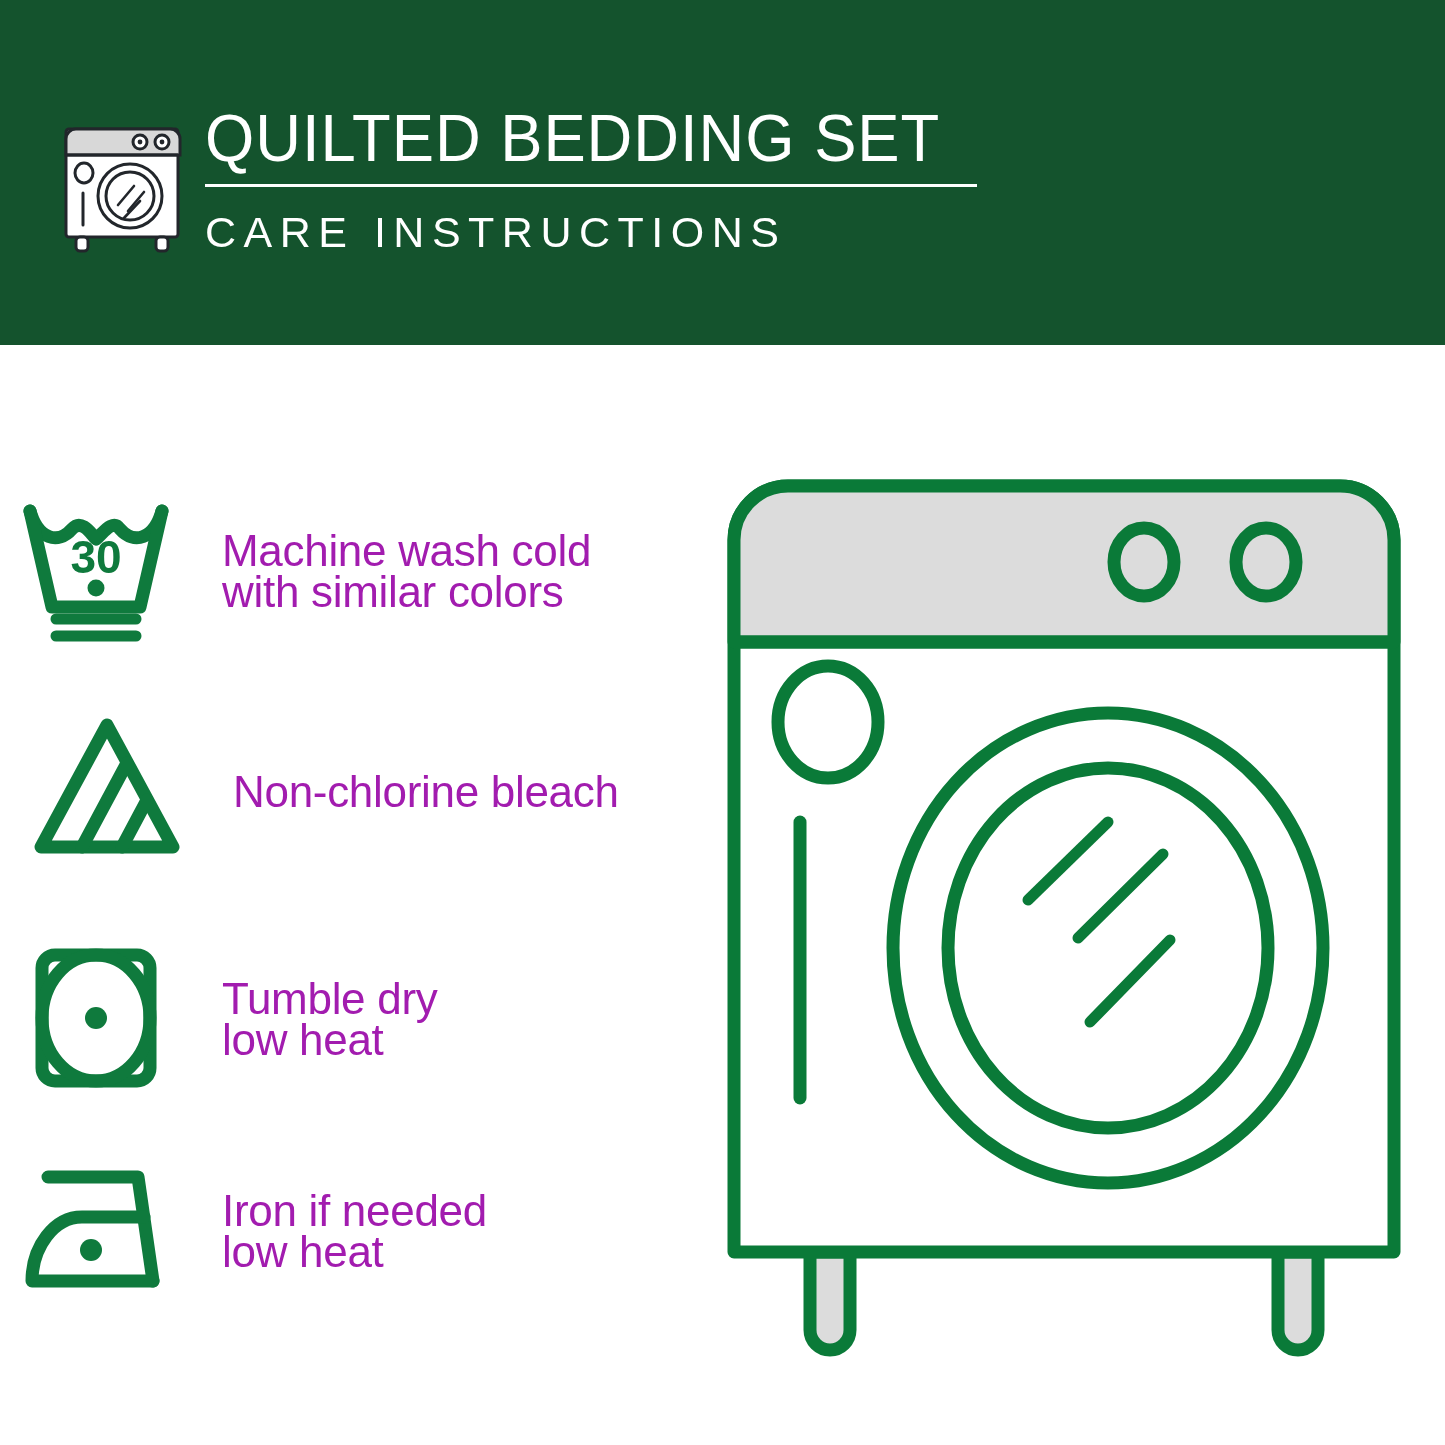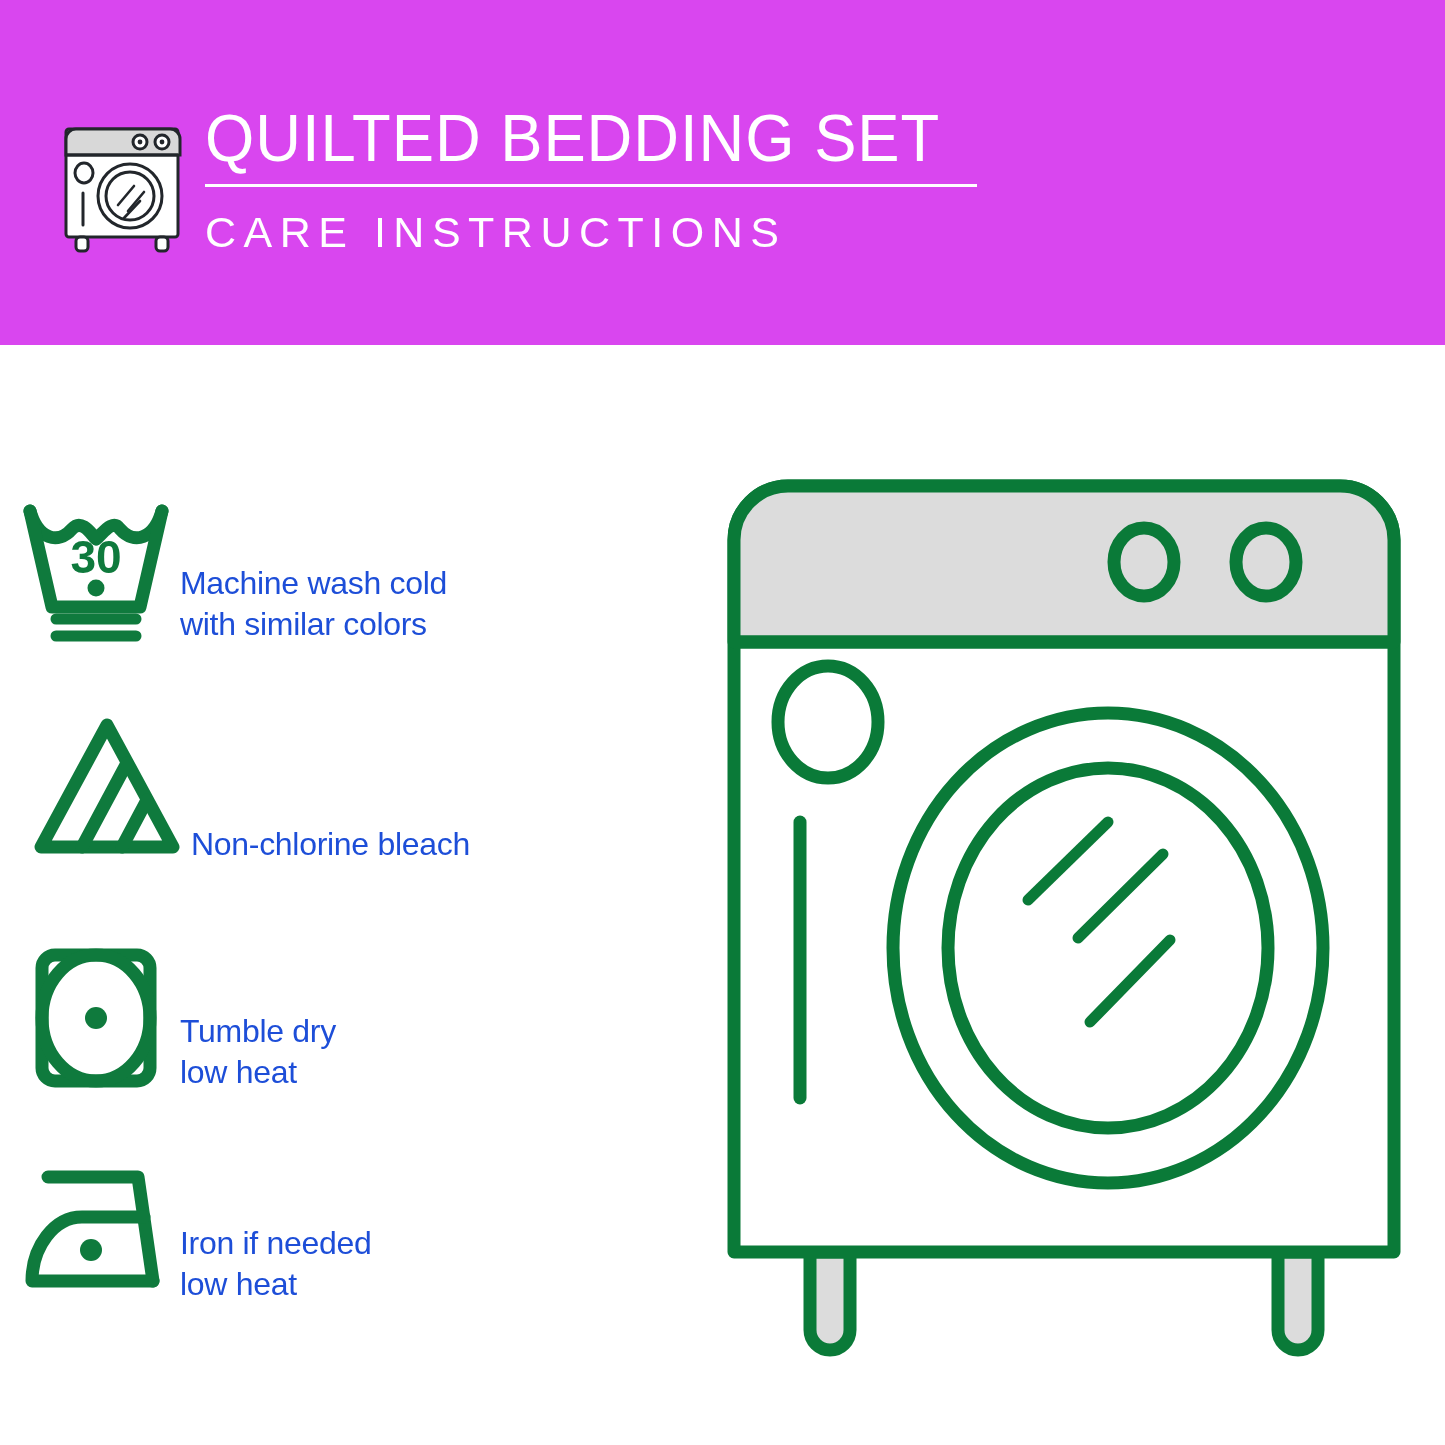--- a/index.html
+++ b/index.html
@@ -18,21 +18,21 @@
     overflow: hidden;
   }
 
   
   #header-band {
     position: absolute;
     left: 0;
     top: 0;
     width: 1445px;
     height: 345px;
-    background: #d946ef;
+    background: #14532d;
   }
   #header-logo {
     position: absolute;
     left: 58px;
     top: 101px;
     width: 132px;
     height: 152px;
   }
   #header-text-block {
     position: absolute;
@@ -75,33 +75,34 @@
     left: 0;
     top: 345px;
     width: 700px;
     height: 1100px;
   }
   .care-item {
     position: absolute;
     left: 0;
     width: 700px;
     display: flex;
-    align-items: flex-end;
+    align-items: center;
+    gap: 42px;
   }
   .care-symbol {
     width: 180px;
     flex: 0 0 180px;
     display: flex;
     justify-content: center;
     padding-left: 12px;
     box-sizing: border-box;
   }
   .care-text {
-    color: #1d4ed8;
-    font-size: 32px;
+    color: #a21caf;
+    font-size: 44px;
     line-height: 41px;
     letter-spacing: -0.3px;
     padding-top: 2px;
   }
   .care-text div { white-space: nowrap; }
 
   
   #care-item-wash   { top: 150px; }
   #care-item-bleach { top: 370px; margin-left: 11px; }
   #care-item-dry    { top: 598px; }

